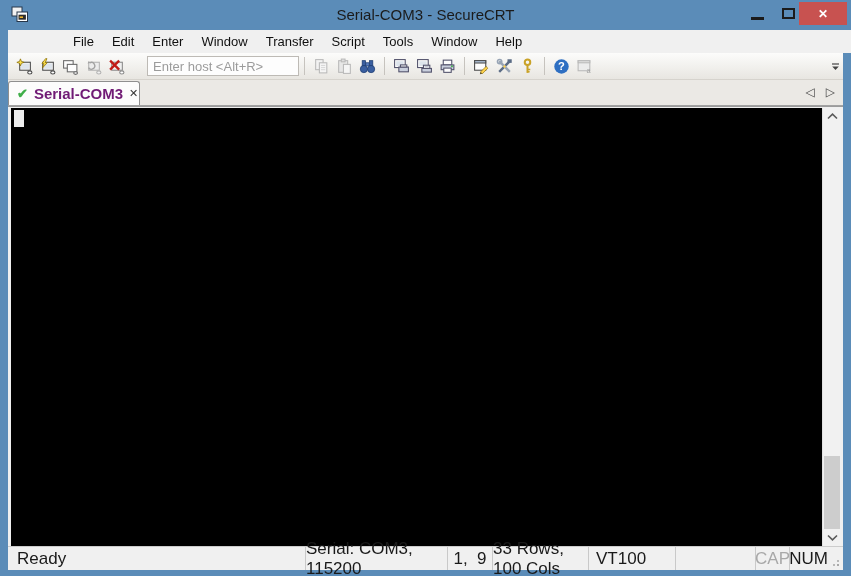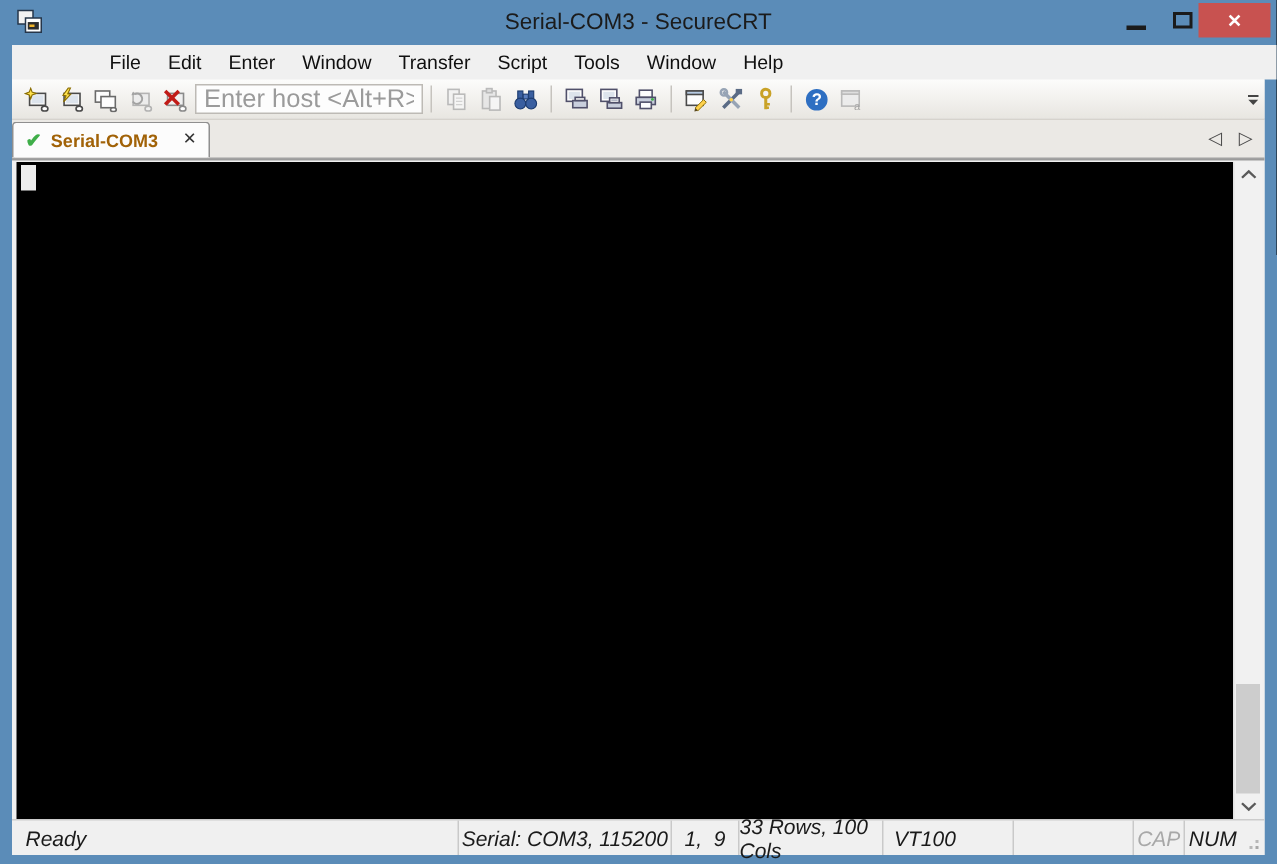--- a/index.html
+++ b/index.html
@@ -39,36 +39,36 @@
   
   .toolbar { position:absolute; top:53px; left:8px; width:835px; height:27px;
              background:linear-gradient(#fcfcfb,#e8e6e1);
              border-bottom:1px solid #d6d3cd;
              display:flex; align-items:center; padding-left:5px; }
   .tb-group { display:flex; align-items:center; }
   .tb-btn  { width:23px; height:22px; display:flex; align-items:center; justify-content:center; }
   .tb-btn.disabled { opacity:.9; }
   .tb-ic   { display:flex; }
   .tb-sep  { width:1px; height:18px; background:#c6c3be; margin:0 5px; }
-  .host-input { width:152px; height:20px; margin-left:2px; border:1px solid #bdbab5;
-                background:#fdfdfd; font-size:17px; color:#333; padding:0 5px;
+  .host-input { width:152px; height:20px; margin-left:19px; border:1px solid #bdbab5;
+                background:#fdfdfd; font-size:13px; color:#333; padding:0 5px;
                 font-family:"Liberation Sans", sans-serif; outline:none; }
   .host-input::placeholder { color:#9b9b9b; }
   .tb-overflow { position:absolute; right:2px; top:7px; width:12px; height:14px;
                  display:flex; align-items:center; justify-content:center; }
 
   
   .tabbar { position:absolute; top:80px; left:8px; width:835px; height:26px;
             background:#ebe9e5; border-bottom:1px solid #a2a2a2;
             display:flex; align-items:flex-end; }
   .tab { height:24px; width:132px; background:#fcfcfc; border:1px solid #8f8f8f;
          border-bottom:none; border-radius:3px 3px 0 0; display:flex;
          align-items:center; padding:0 8px; gap:6px; margin-left:0; }
   .tab-check { color:#3fae49; font-size:13px; font-weight:bold; line-height:1; }
-  .tab-label { font-weight:bold; font-size:12px; color:#a16207; white-space:nowrap; }
+  .tab-label { font-weight:bold; font-size:15px; color:#701a75; white-space:nowrap; }
   .tab-close { margin-left:auto; color:#333; font-size:11px; line-height:1; }
   .tab-nav { position:absolute; right:8px; top:5px; display:flex; gap:11px;
              color:#4a4a4a; font-size:12px; }
   .tab-nav span { cursor:default; }
 
   
   .terminal-row { position:absolute; top:106px; left:8px; width:835px; height:440px;
                   background:#f0f0f0; border-top:1px solid #9b9b9b; }
   .terminal { position:absolute; left:3px; top:1px; width:811px; bottom:0;
               background:#000; font-family:"DejaVu Sans Mono", monospace; }
@@ -81,21 +81,21 @@
   .sb-arrow { position:absolute; left:0; width:100%; height:17px; display:flex;
               align-items:center; justify-content:center; }
   .sb-up   { top:0; }
   .sb-down { bottom:0; }
   .sb-thumb { position:absolute; left:1px; right:1px; bottom:17px; height:73px;
               background:#cdcdcd; }
 
   
   .statusbar { position:absolute; top:546px; left:8px; width:835px; height:24px;
                background:#f0f0f0; border-top:1px solid #cccccc; display:flex;
-               align-items:stretch; font-size:14px; color:#1a1a1a;font-style:italic; }
+               align-items:stretch; font-size:17px; color:#1a1a1a; }
   .seg { display:flex; align-items:center; border-left:1px solid #c9c9c9; }
   .seg.first { border-left:none; }
   .seg-ready { width:297px; padding-left:9px; }
   .seg-serial{ width:142px; justify-content:center; }
   .seg-pos   { width:45px;  justify-content:center; white-space:pre; }
   .seg-grid  { width:96px;  justify-content:center; }
   .seg-emu   { width:87px;  padding-left:7px; }
   .seg-spare { width:80px; }
   .seg-cap   { width:34px;  justify-content:center; }
   .seg-num   { width:38px;  justify-content:center; }

